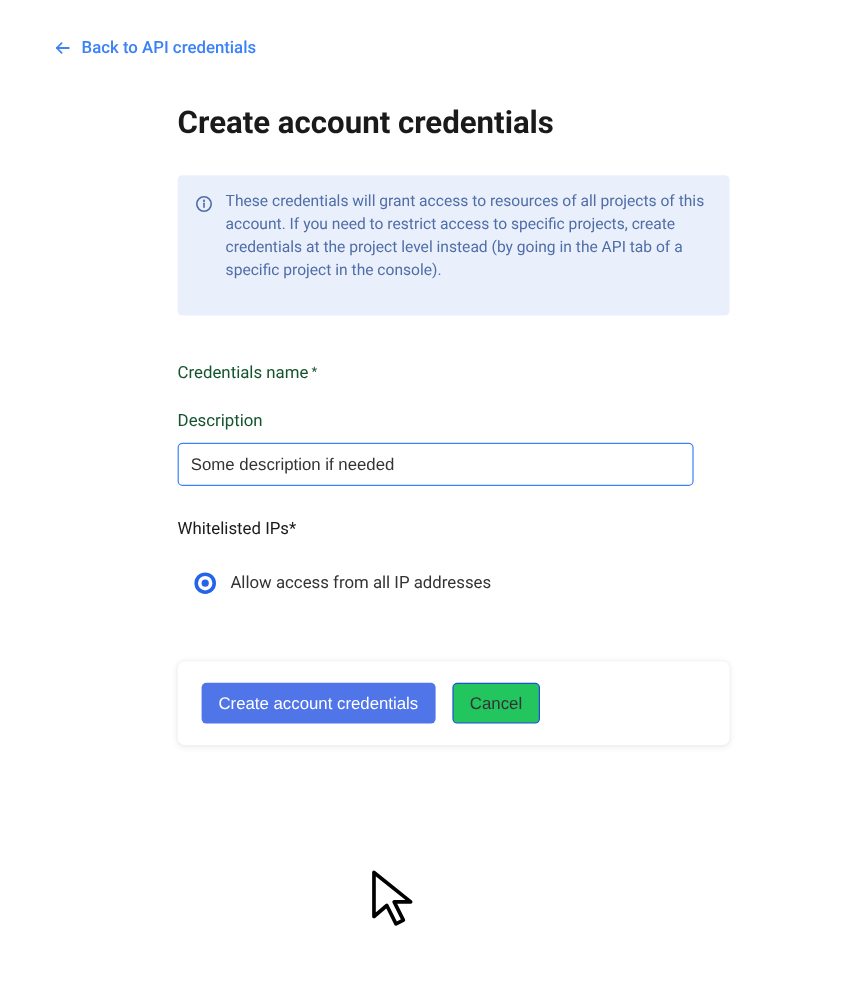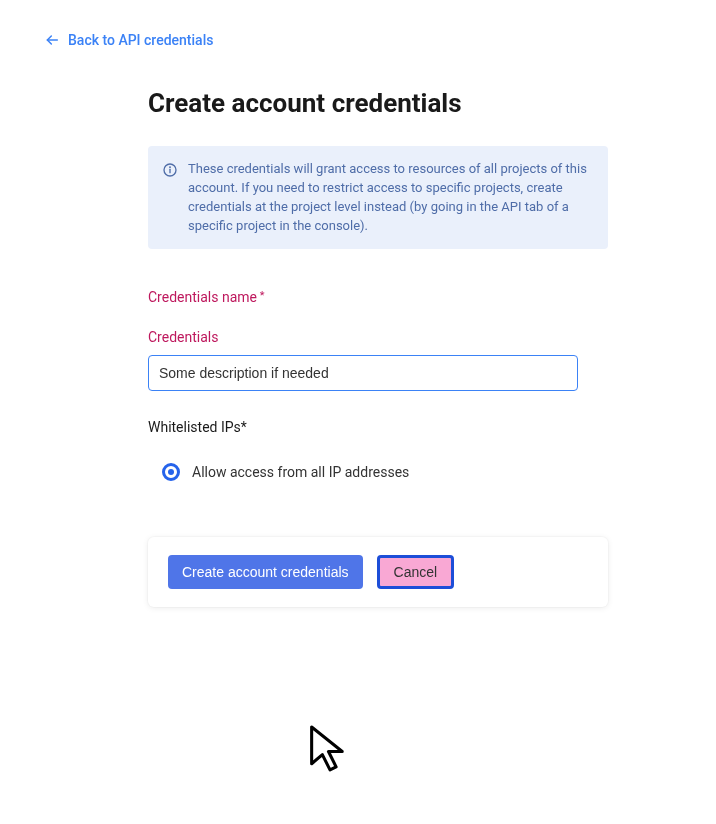--- a/index.html
+++ b/index.html
@@ -30,35 +30,35 @@
   }
   .page-title {
     font-size: 26px;
     font-weight: 700;
     color: #1a1a1a;
     margin-bottom: 28px;
   }
   .info-box {
     background: #eaf0fb;
     border-radius: 4px;
-    padding: 14px 16px 14px 14px;
+    padding: 14px 16px 28px 14px;
     display: flex;
     gap: 10px;
     margin-bottom: 40px;
   }
   .info-box svg { flex-shrink: 0; width: 16px; height: 16px; margin-top: 2px; }
   .info-text {
     font-size: 13px;
     line-height: 1.45;
     color: #4f6da8;
   }
   .field-group { margin-bottom: 24px; }
   .field-label {
     font-size: 14px;
-    color: #be185d;
+    color: #14532d;
     margin-bottom: 10px;
     display: block;
   }
   .required::after {
     content: " *";
     font-size: 11px;
     vertical-align: top;
   }
   .text-input {
     width: 430px;
@@ -138,23 +138,23 @@
     cursor: pointer;
     border: none;
     display: inline-flex;
     align-items: center;
   }
   .btn-primary {
     background: #4f75e8;
     color: #fff;
   }
   .btn-secondary {
-    background: #f9a8d4;
+    background: #22c55e;
     color: #333;
-    border: 3px solid #1d4ed8;
+    border: 1px solid #1d4ed8;
   }
   .cursor {
     position: absolute;
     left: 308px;
     top: 724px;
     pointer-events: none;
   }
   .cursor svg { width: 44px; height: 52px; }
 </style>
 </head>
@@ -180,21 +180,21 @@
       <circle cx="12" cy="8" r="0.5" fill="#4f6da8"></circle>
     </svg>
     <div class="info-text">These credentials will grant access to resources of all projects of this account. If you need to restrict access to specific projects, create credentials at the project level instead (by going in the API tab of a specific project in the console).</div>
   </div>
 
   <div class="field-group">
     <label class="field-label required">Credentials name</label>
   </div>
 
   <div class="field-group">
-    <label class="field-label">Credentials</label>
+    <label class="field-label">Description</label>
     <input class="text-input focused" type="text" value="Some description if needed" style="">
   </div>
 
   <h2 class="section-title">Whitelisted IPs*</h2>
 
   <div class="radio-group">
     <div class="radio-option">
       <span class="radio checked"></span>
       <span class="radio-label">Allow access from all IP addresses</span>
     </div>

